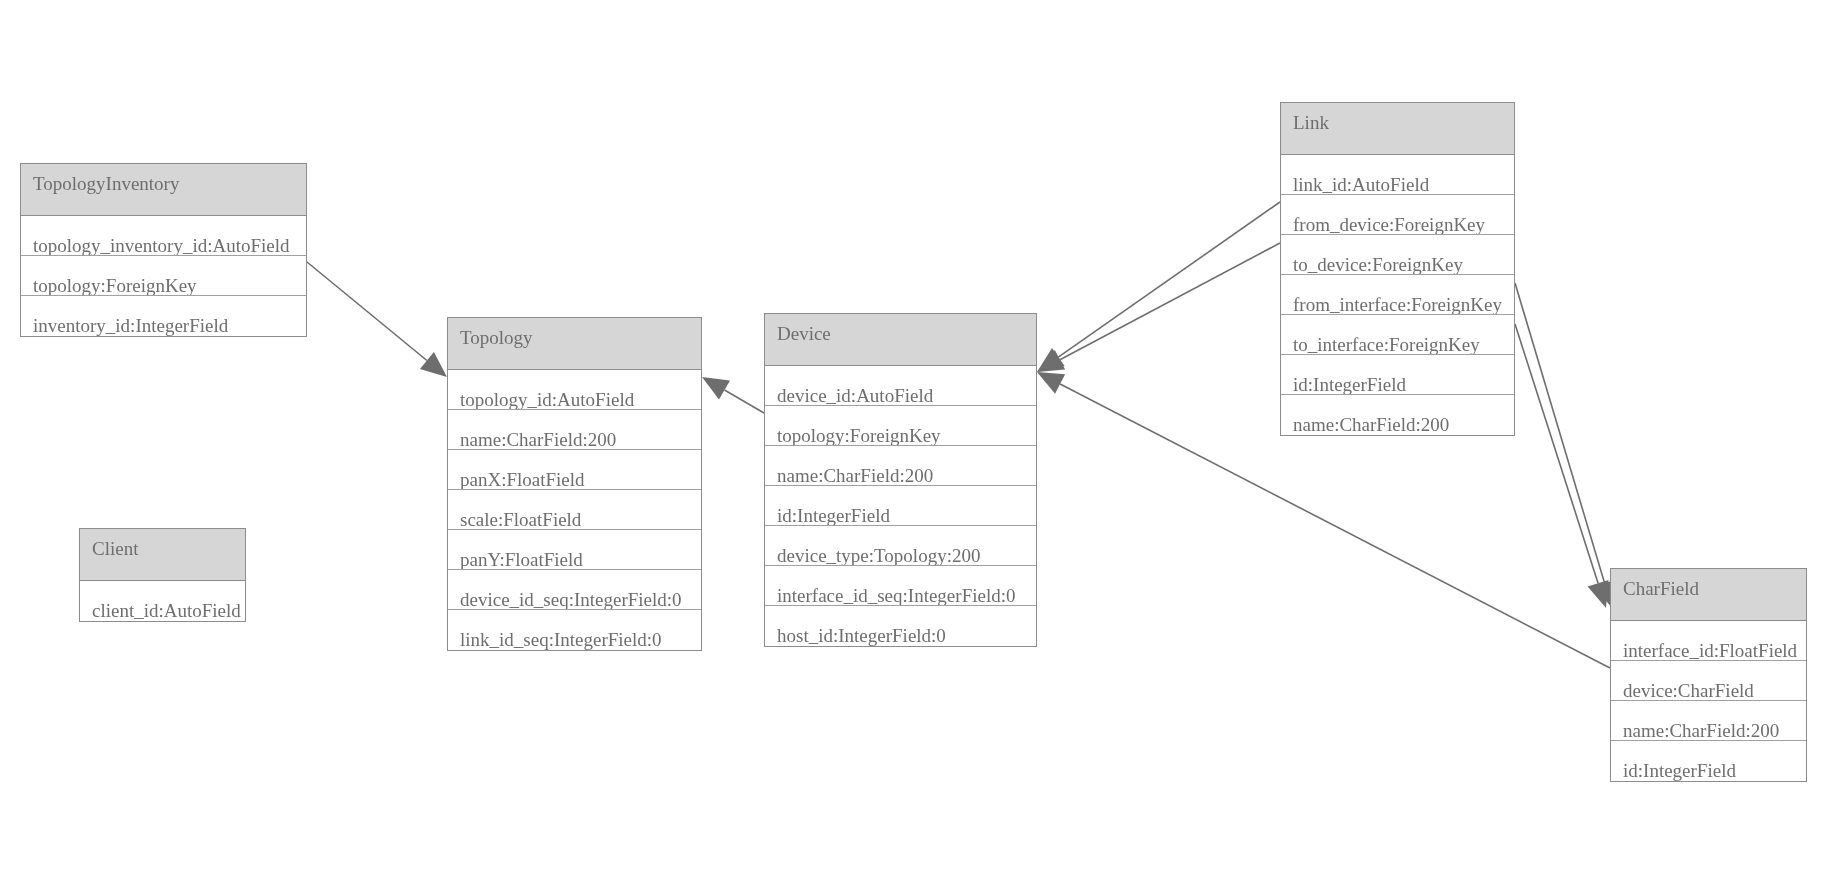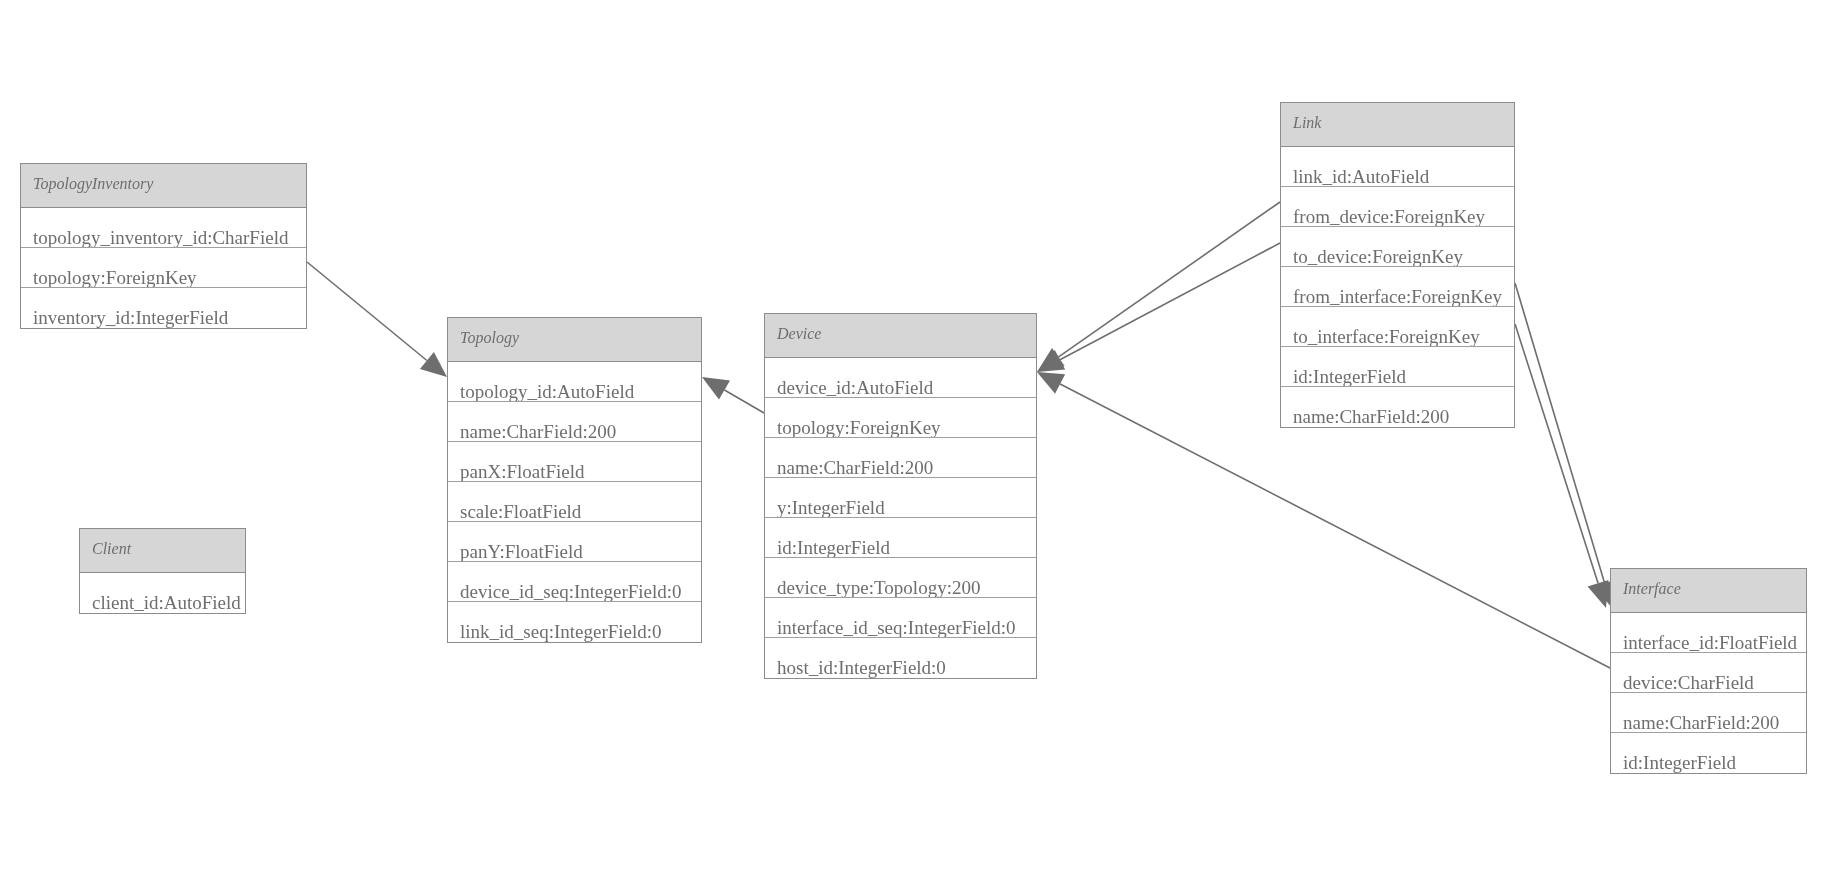--- a/index.html
+++ b/index.html
@@ -29,27 +29,26 @@
     box-sizing: border-box;
     border: 1.6px solid #8c8c8c;
     background: #ffffff;
     z-index: 2;
   }
   .entity-header {
     box-sizing: border-box;
     background: #d6d6d6;
     border-bottom: 1.6px solid #8c8c8c;
     color: #6e6e6e;
-    font-size: 16px;
+    font-size: 19px;
     line-height: 40px;
-    height: 44px;
+    height: 52px;
     padding: 0 0 0 12px;
     white-space: nowrap;
     overflow: hidden;
-    font-style: italic;
   }
   .entity-field {
     box-sizing: border-box;
     height: 40px;
     line-height: 40px;
     border-bottom: 1.3px solid #a0a0a0;
     color: #6e6e6e;
     font-size: 19px;
     padding: 10px 10px 0 12px;
     white-space: nowrap;
@@ -90,21 +89,21 @@
         <polygon points="1612,608 1594.0235850531647,586.2319384037256 1615.1046686795173,579.940045752168" fill="#6e6e6e"></polygon>
       </g>
       <g>
         <line x1="1515" y1="324" x2="1598.0663415037402" y2="583.2400108468375" stroke="#6e6e6e" stroke-width="1.6"></line>
         <polygon points="1606,608 1587.5909614774023,586.5965586721783 1608.5417215300781,579.8834630214968" fill="#6e6e6e"></polygon>
       </g>
     </svg>
   <div id="entity-layer">
       <div class="entity" style="left: 20px; top: 163px; width: 287px;">
         <div class="entity-header">TopologyInventory</div>
-        <div class="entity-field">topology_inventory_id:CharField</div>
+        <div class="entity-field">topology_inventory_id:AutoField</div>
         <div class="entity-field">topology:ForeignKey</div>
         <div class="entity-field last">inventory_id:IntegerField</div>
       </div>
       <div class="entity" style="left: 447px; top: 317px; width: 255px;">
         <div class="entity-header">Topology</div>
         <div class="entity-field">topology_id:AutoField</div>
         <div class="entity-field">name:CharField:200</div>
         <div class="entity-field">panX:FloatField</div>
         <div class="entity-field">scale:FloatField</div>
         <div class="entity-field">panY:FloatField</div>
@@ -113,37 +112,36 @@
       </div>
       <div class="entity" style="left: 79px; top: 528px; width: 167px;">
         <div class="entity-header">Client</div>
         <div class="entity-field last">client_id:AutoField</div>
       </div>
       <div class="entity" style="left: 764px; top: 313px; width: 273px;">
         <div class="entity-header">Device</div>
         <div class="entity-field">device_id:AutoField</div>
         <div class="entity-field">topology:ForeignKey</div>
         <div class="entity-field">name:CharField:200</div>
-        <div class="entity-field">y:IntegerField</div>
         <div class="entity-field">id:IntegerField</div>
         <div class="entity-field">device_type:Topology:200</div>
         <div class="entity-field">interface_id_seq:IntegerField:0</div>
         <div class="entity-field last">host_id:IntegerField:0</div>
       </div>
       <div class="entity" style="left: 1280px; top: 102px; width: 235px;">
         <div class="entity-header">Link</div>
         <div class="entity-field">link_id:AutoField</div>
         <div class="entity-field">from_device:ForeignKey</div>
         <div class="entity-field">to_device:ForeignKey</div>
         <div class="entity-field">from_interface:ForeignKey</div>
         <div class="entity-field">to_interface:ForeignKey</div>
         <div class="entity-field">id:IntegerField</div>
         <div class="entity-field last">name:CharField:200</div>
       </div>
       <div class="entity" style="left: 1610px; top: 568px; width: 197px;">
-        <div class="entity-header">Interface</div>
+        <div class="entity-header">CharField</div>
         <div class="entity-field">interface_id:FloatField</div>
         <div class="entity-field">device:CharField</div>
         <div class="entity-field">name:CharField:200</div>
         <div class="entity-field last">id:IntegerField</div>
       </div>
     </div>
 </div>
 
 </body></html>

